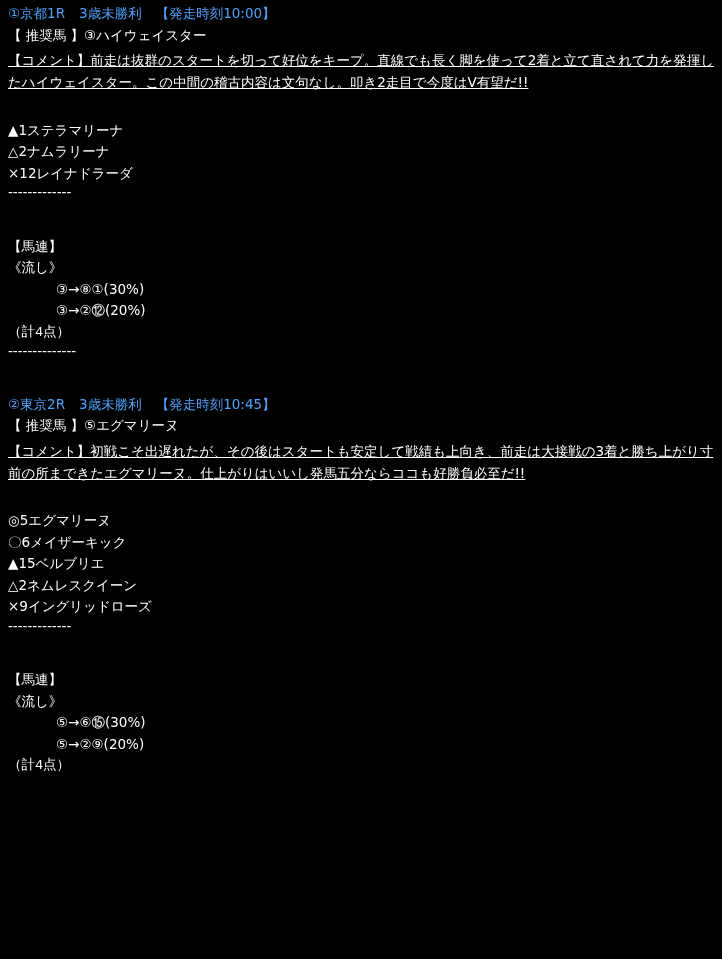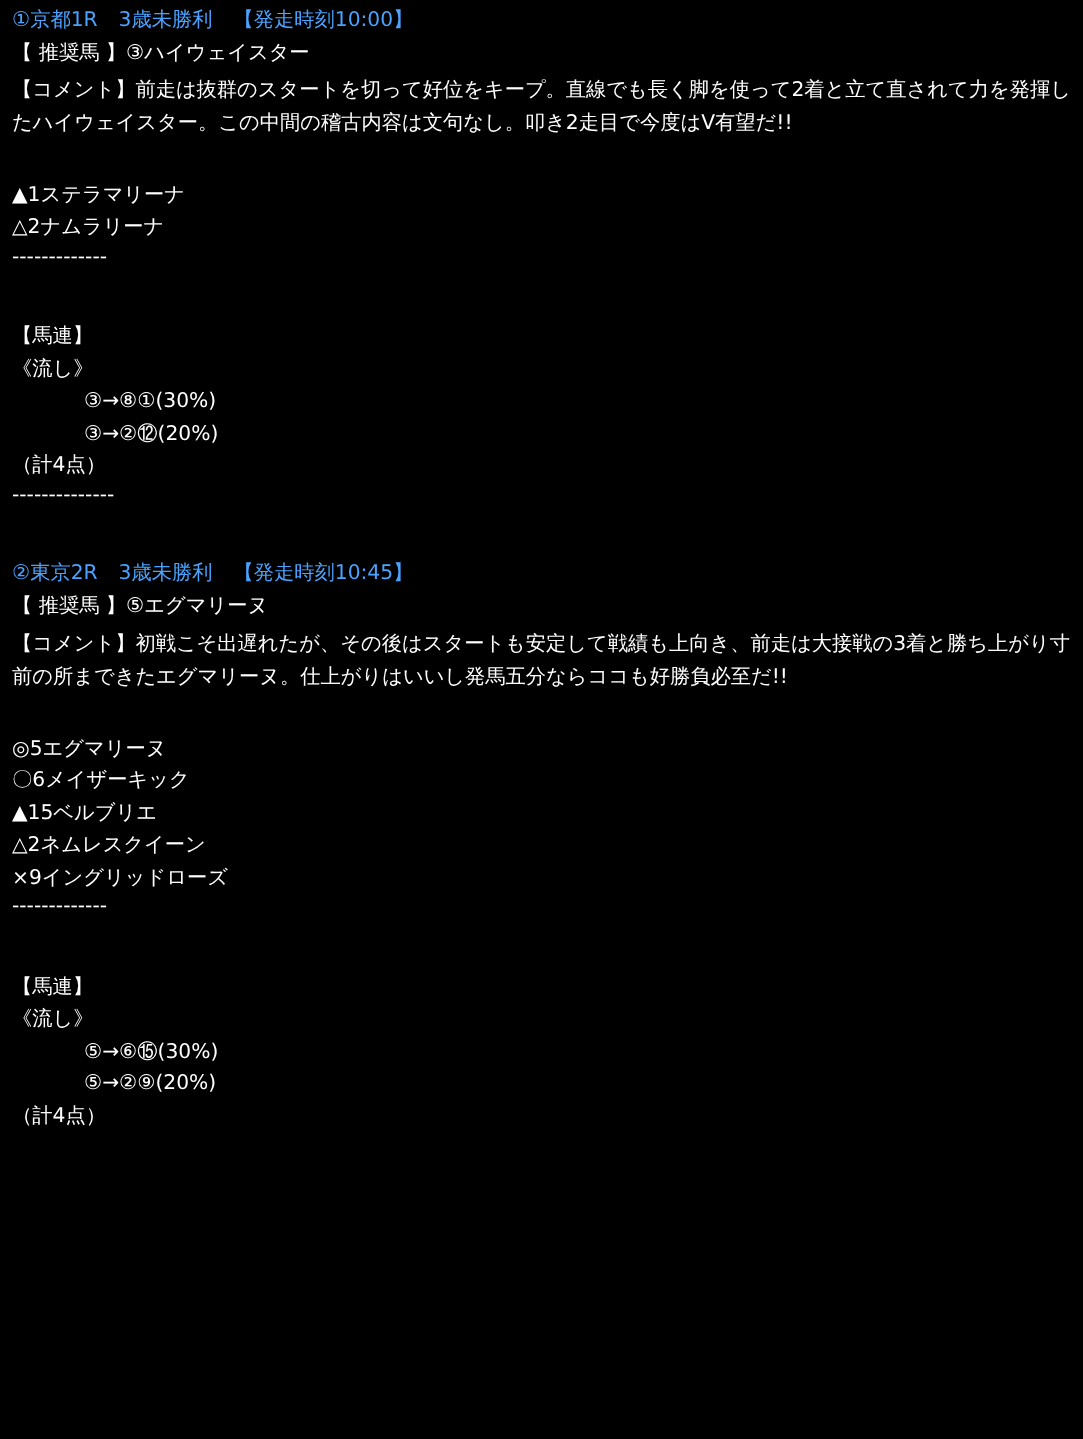--- a/index.html
+++ b/index.html
@@ -37,20 +37,21 @@
   }
   .line {
     padding: 4px 0;
     white-space: nowrap;
   }
   .comment {
     padding: 4px 0;
     line-height: 1.62;
     white-space: normal;
     word-break: break-all;
+    text-decoration: underline;
   }
   .spacer-md { height: 22px; }
   .spacer-lg { height: 34px; }
   .pick {
     padding: 4px 0;
     white-space: nowrap;
   }
   .divider {
     padding: 2px 0 2px 0;
     letter-spacing: 0px;
@@ -65,36 +66,38 @@
     white-space: nowrap;
   }
   .bet-row {
     padding: 4px 0;
     white-space: nowrap;
     margin-left: 48px;
   }
   .bet-total {
     padding: 4px 0;
     white-space: nowrap;
+    font-family: Liberation Mono, monospace;
   }
 </style>
 </head>
 <body>
 
 <div class="page">
 
   <div class="race-block">
     <div class="race-header">
       <span>①京都1R</span><span class="rh-sep"></span><span>3歳未勝利</span><span class="rh-sep"></span><span>【発走時刻10:00】</span>
     </div>
     <div class="line">【 推奨馬 】③ハイウェイスター</div>
     <div class="comment">【コメント】前走は抜群のスタートを切って好位をキープ。直線でも長く脚を使って2着と立て直されて力を発揮したハイウェイスター。この中間の稽古内容は文句なし。叩き2走目で今度はV有望だ!!</div>
     <div class="spacer-md"></div>
     <div class="pick">▲1ステラマリーナ</div>
     <div class="pick">△2ナムラリーナ</div>
+    <div class="pick">×12レイナドラーダ</div>
     <div class="divider">-------------</div>
     <div class="spacer-lg"></div>
     <div class="bet-head">【馬連】</div>
     <div class="bet-sub">《流し》</div>
     <div class="bet-row">③→⑧①(30%)</div>
     <div class="bet-row">③→②⑫(20%)</div>
     <div class="bet-total">（計4点）</div>
     <div class="divider">--------------</div>
   </div>
 

